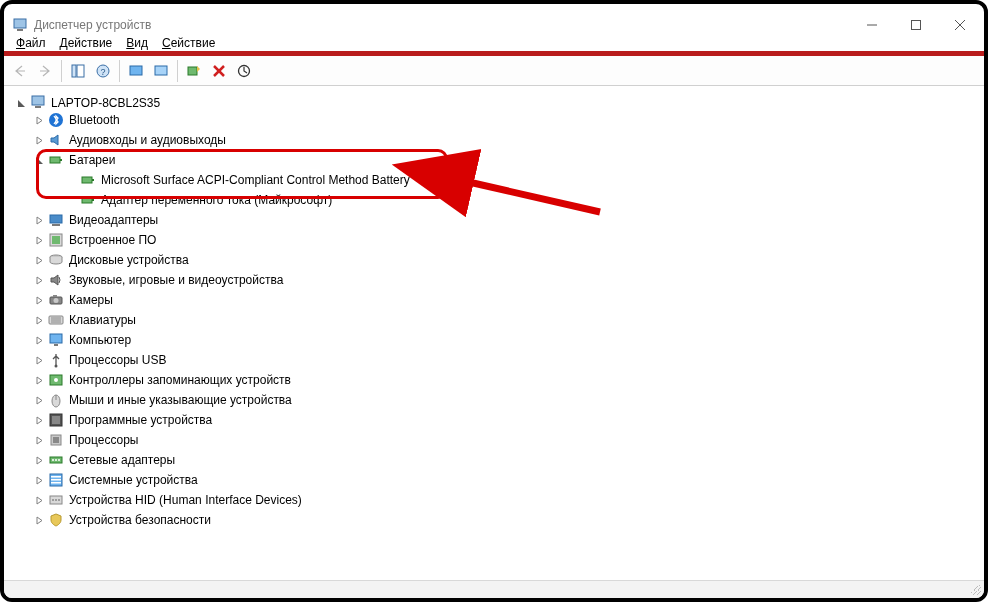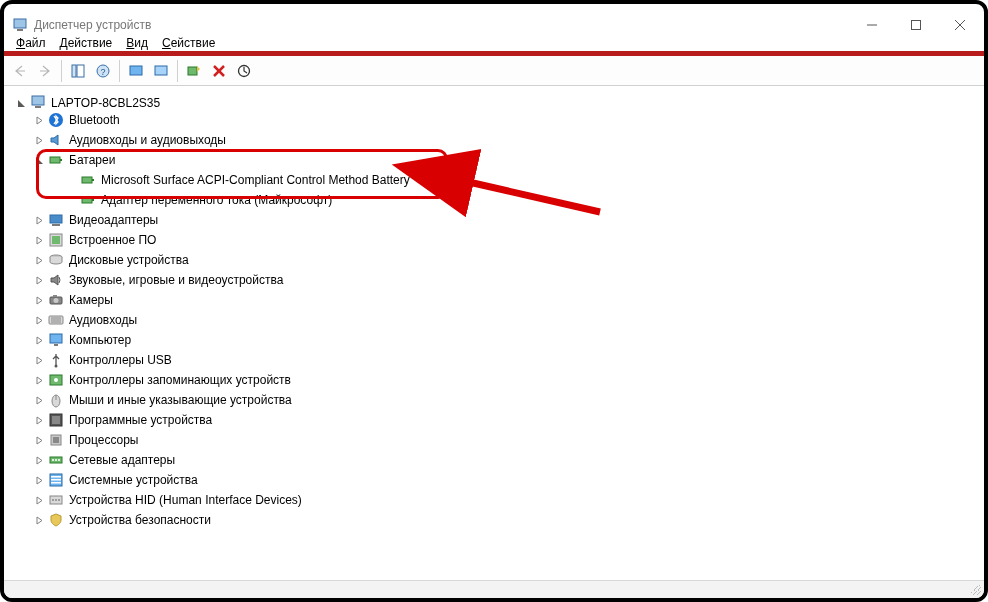--- a/index.html
+++ b/index.html
@@ -319,21 +319,21 @@
         </svg>
       </span>
       <span class="ico">
         <svg viewBox="0 0 16 16" width="16" height="16">
           <rect x="1" y="4" width="14" height="8" rx="1" fill="#d9d9d9" stroke="#888"></rect>
           <line x1="3" y1="6" x2="13" y2="6" stroke="#888"></line>
           <line x1="3" y1="8" x2="13" y2="8" stroke="#888"></line>
           <line x1="3" y1="10" x2="13" y2="10" stroke="#888"></line>
         </svg>
       </span>
-      <span class="lbl">Аудиовходы</span>
+      <span class="lbl">Клавиатуры</span>
     </div>
     <div class="node depth-1">
       <span class="chev">
         <svg viewBox="0 0 9 9">
           <path d="M2 1 L7 4.5 L2 8 Z" fill="none" stroke="#808080"></path>
         </svg>
       </span>
       <span class="ico">
         <svg viewBox="0 0 16 16" width="16" height="16">
           <rect x="2" y="2" width="12" height="9" fill="#6fb4ef" stroke="#2a6aa8"></rect>
@@ -347,21 +347,21 @@
         <svg viewBox="0 0 9 9">
           <path d="M2 1 L7 4.5 L2 8 Z" fill="none" stroke="#808080"></path>
         </svg>
       </span>
       <span class="ico">
         <svg viewBox="0 0 16 16" width="16" height="16">
           <path d="M8 2 v12 M8 4 l-3 3 M8 4 l3 3" stroke="#555" fill="none" stroke-width="1.3"></path>
           <circle cx="8" cy="14" r="1.5" fill="#555"></circle>
         </svg>
       </span>
-      <span class="lbl">Контроллеры USB</span>
+      <span class="lbl">Процессоры USB</span>
     </div>
     <div class="node depth-1">
       <span class="chev">
         <svg viewBox="0 0 9 9">
           <path d="M2 1 L7 4.5 L2 8 Z" fill="none" stroke="#808080"></path>
         </svg>
       </span>
       <span class="ico">
         <svg viewBox="0 0 16 16" width="16" height="16">
           <rect x="2" y="3" width="12" height="10" fill="#6fb96f" stroke="#2a7a2a"></rect>

